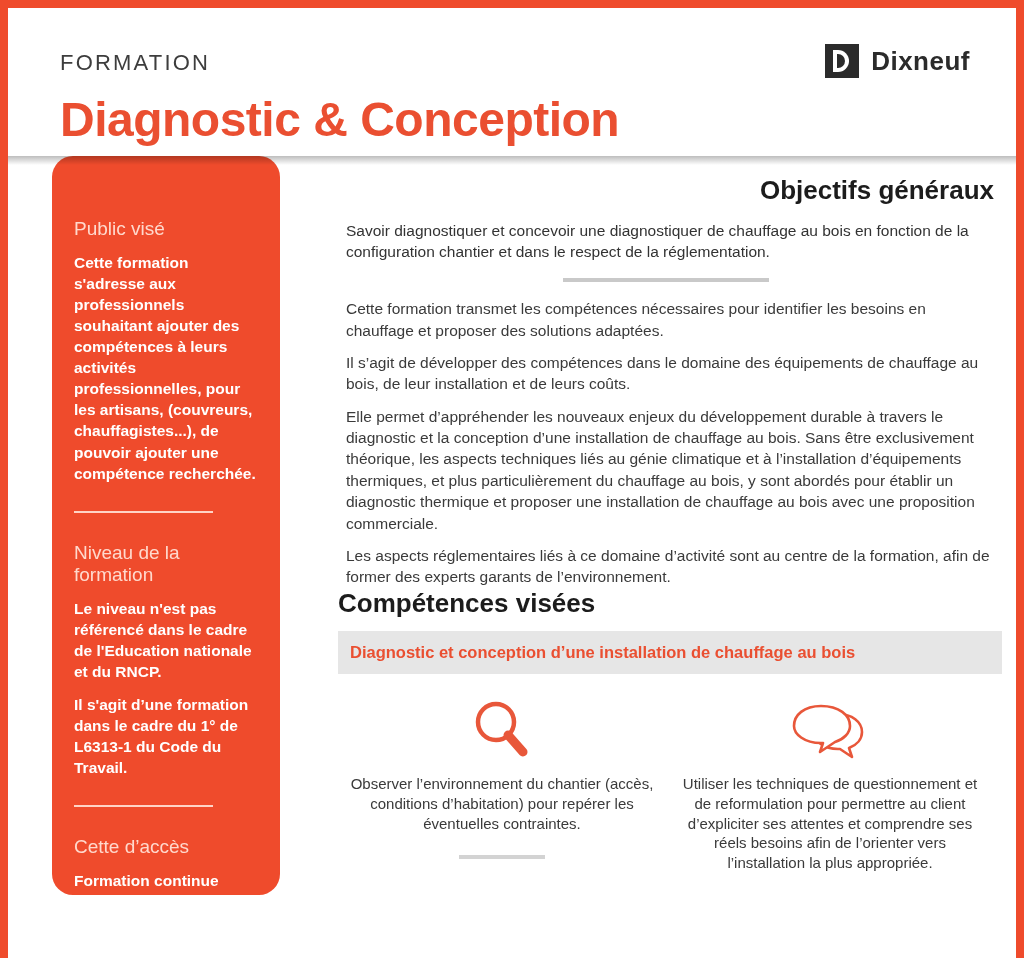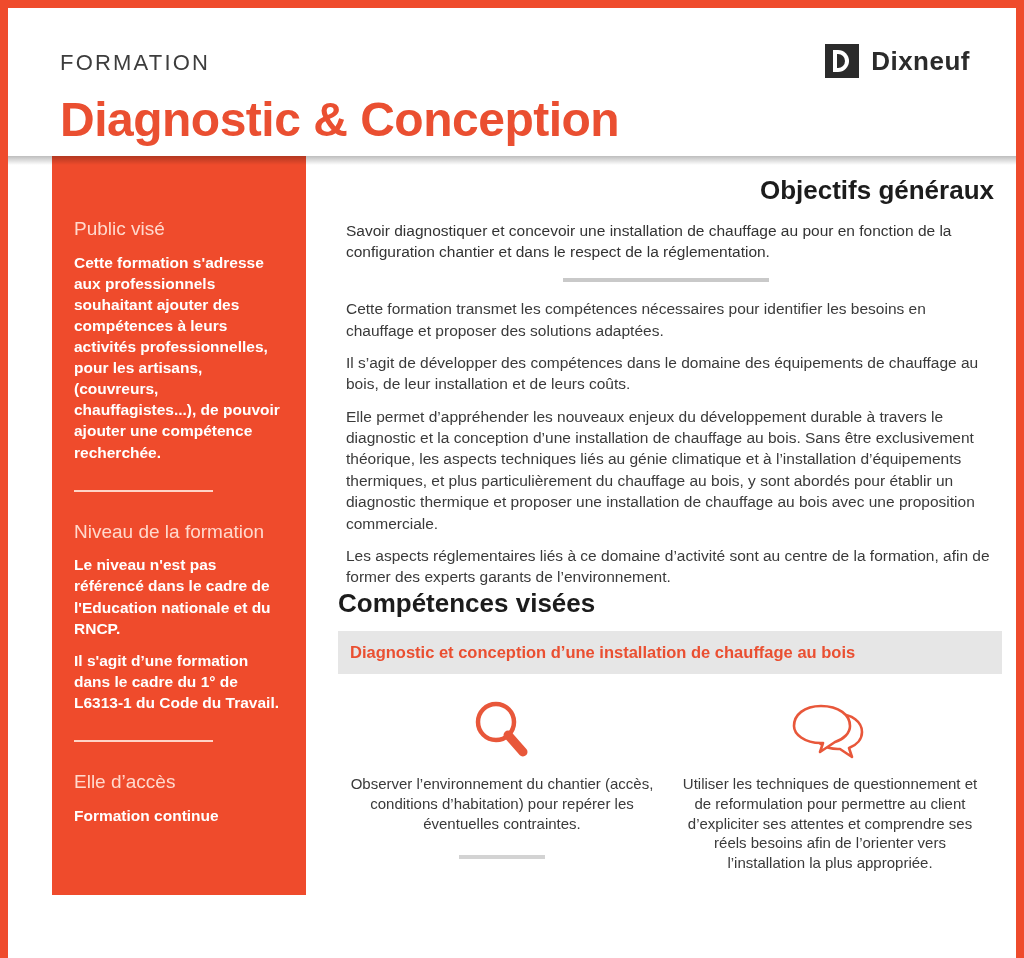--- a/index.html
+++ b/index.html
@@ -123,26 +123,27 @@
     position: relative;
     height: 739px;
     background: #ffffff;
   }
 
   
   #sidebar {
     position: absolute;
     left: 44px;
     top: 0;
-    width: 254px;
+    width: 228px;
     height: 739px;
     background: #ef4b2c;
     padding: 62px 22px 0 22px;
     color: #ffffff;
     z-index: 2;
+    border-radius: 21px;
   }
 
   .side-heading {
     font-size: 19px;
     font-weight: 400;
     color: #ffd9cd;
     margin-bottom: 11px;
     line-height: 1.2;
   }
   .side-body {
@@ -290,32 +291,32 @@
 
         <div>
           <div class="side-heading">Niveau de la formation</div>
           <div class="side-body">Le niveau n'est pas référencé dans le cadre de l'Education nationale et du RNCP.</div>
           <div class="side-body">Il s'agit d’une formation dans le cadre du 1° de L6313-1 du Code du Travail.</div>
         </div>
 
         <div class="side-rule"></div>
 
         <div>
-          <div class="side-heading">Elle d’accès</div>
+          <div class="side-heading">Cette d’accès</div>
           <div class="side-body">Formation continue</div>
         </div>
 
       </aside>
 
       <main id="main">
 
         <section>
           <h2 class="sec-title">Objectifs généraux</h2>
 
-          <p class="lead">Savoir diagnostiquer et concevoir une installation de chauffage au pour en fonction de la configuration chantier et dans le respect de la réglementation.</p>
+          <p class="lead">Savoir diagnostiquer et concevoir une diagnostiquer de chauffage au bois en fonction de la configuration chantier et dans le respect de la réglementation.</p>
 
           <div class="grey-rule"></div>
 
           <p class="para">Cette formation transmet les compétences nécessaires pour identifier les besoins en chauffage et proposer des solutions adaptées.</p>
           <p class="para">Il s’agit de développer des compétences dans le domaine des équipements de chauffage au bois, de leur installation et de leurs coûts.</p>
           <p class="para">Elle permet d’appréhender les nouveaux enjeux du développement durable à travers le diagnostic et la conception d’une installation de chauffage au bois. Sans être exclusivement théorique, les aspects techniques liés au génie climatique et à l’installation d’équipements thermiques, et plus particulièrement du chauffage au bois, y sont abordés pour établir un diagnostic thermique et proposer une installation de chauffage au bois avec une proposition commerciale.</p>
           <p class="para">Les aspects réglementaires liés à ce domaine d’activité sont au centre de la formation, afin de former des experts garants de l’environnement.</p>
         </section>
 
         <section>

